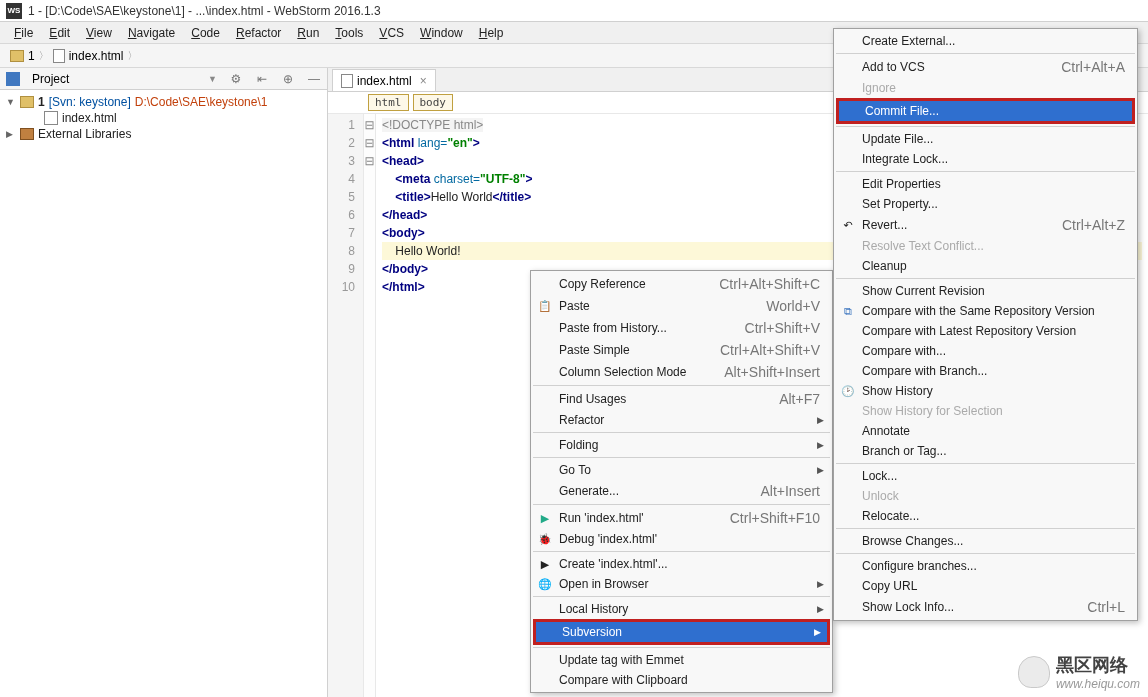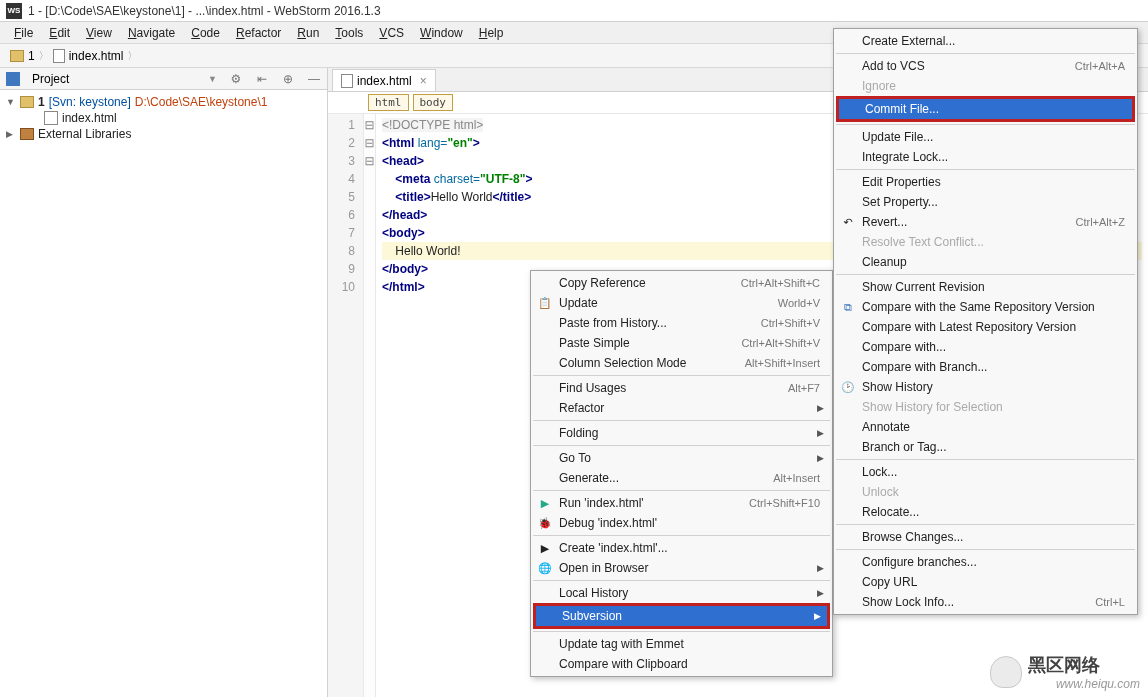--- a/index.html
+++ b/index.html
@@ -55,21 +55,21 @@
 .code .hl { background: #fdf8d8; display: block; }
 .c-tag { color: #000080; font-weight: bold; }
 .c-attr { color: #0369a1; font-weight: normal; }
 .c-val { color: #008000; font-weight: bold; }
 .c-text { color: #222; }
 .c-doctype { color: #888; background: #f4f4f4; }
 
 
 .ctx-menu { position: absolute; background: #f8f8f8; border: 1px solid #a0a0a0; box-shadow: 2px 2px 6px rgba(0,0,0,0.25); padding: 2px; z-index: 10; }
 .ctx-item { display: flex; align-items: center; padding: 3px 10px 3px 26px; position: relative; cursor: default; color: #222; min-width: 260px; }
-.ctx-item .shortcut { margin-left: auto; color: #777; font-size: 11px; }
+.ctx-item .shortcut { margin-left: auto; color: #777; font-size: 14px; }
 .ctx-item .arrow { position: absolute; right: 6px; color: #555; font-size: 9px; }
 .ctx-item.sel { background: #2f6fcf; color: #fff; }
 .ctx-item.sel .shortcut, .ctx-item.sel .arrow { color: #fff; }
 .ctx-item.disabled { color: #aaa; }
 .ctx-sep { height: 1px; background: #d0d0d0; margin: 2px 0; }
 .ctx-item .ico { position: absolute; left: 4px; width: 16px; height: 16px; display: flex; align-items: center; justify-content: center; font-size: 11px; }
 .ctx-item .ico.green { color: #2a8; }
 .ctx-item .ico.blue { color: #4078c0; }
 
 .red-box { border: 3px solid #c02020; }
@@ -77,21 +77,21 @@
 #ctx1 { left: 530px; top: 270px; width: 303px; }
 #ctx1 .ctx-item { min-width: 260px; }
 
 #ctx2 { left: 833px; top: 28px; width: 305px; }
 #ctx2 .ctx-item { min-width: 260px; }
 
 .watermark { position: absolute; right: 8px; bottom: 6px; display: flex; align-items: center; gap: 6px; opacity: 0.85; z-index: 20; }
 .watermark .mush { width: 32px; height: 32px; background: #e8e8e8; border-radius: 50% 50% 40% 40%; border: 1px solid #c0c0c0; }
 .watermark .txt { font-family: sans-serif; }
 .watermark .txt .cn { font-size: 18px; font-weight: bold; color: #222; }
-.watermark .txt .url { font-size: 12px; color: #888; font-style: italic; margin-left: 28px; }
+.watermark .txt .url { font-size: 12px; color: #888; font-style: italic; }
 </style>
 </head>
 <body>
 
 <div class="titlebar">
   <div class="ws-icon">WS</div>
   <span>1 - [D:\Code\SAE\keystone\1] - ...\index.html - WebStorm 2016.1.3</span>
 </div>
 
 <div class="menubar" id="menubar">
@@ -191,21 +191,21 @@
   </div>
 </div>
 
 <div class="ctx-menu" id="ctx1">
     <div class="ctx-item">
       <span>Copy Reference</span>
       <span class="shortcut">Ctrl+Alt+Shift+C</span>
     </div>
     <div class="ctx-item">
       <span class="ico ">📋</span>
-      <span>Update</span>
+      <span>Paste</span>
       <span class="shortcut">World+V</span>
     </div>
     <div class="ctx-item">
       <span>Paste from History...</span>
       <span class="shortcut">Ctrl+Shift+V</span>
     </div>
     <div class="ctx-item">
       <span>Paste Simple</span>
       <span class="shortcut">Ctrl+Alt+Shift+V</span>
     </div>

